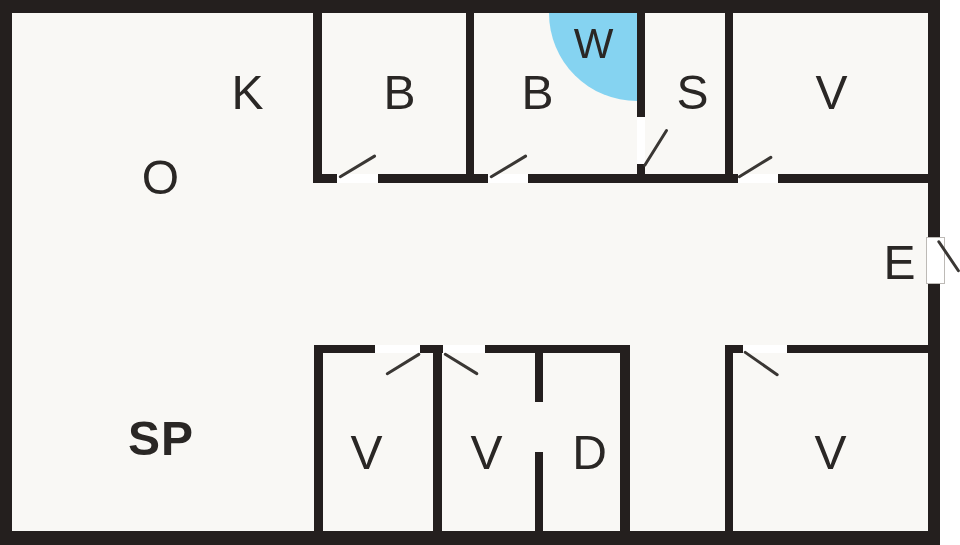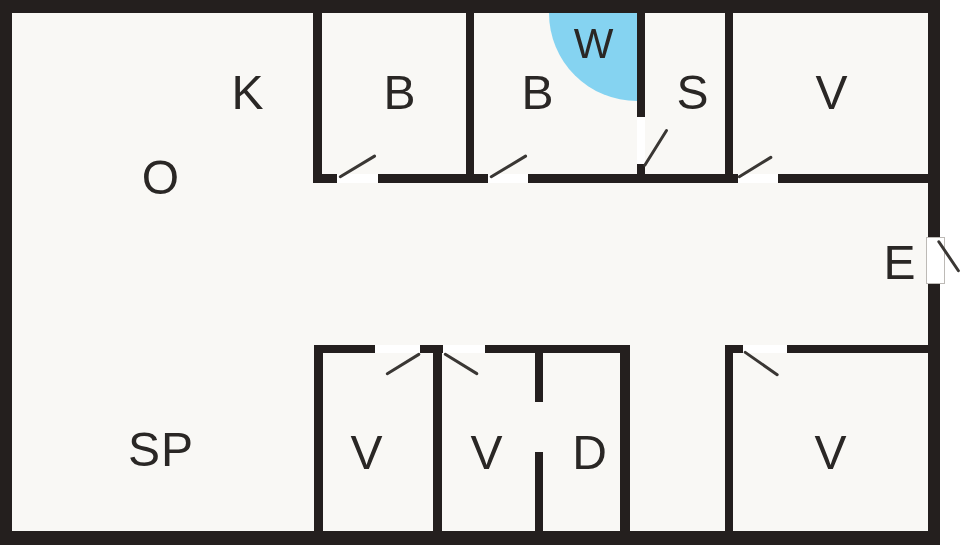--- a/index.html
+++ b/index.html
@@ -119,19 +119,19 @@
   <div class="swing" style="left:938px; top:239px; width:38px; transform:rotate(56deg);"></div>
 
   <div class="room-label" style="left:161px; top:178px;">O</div>
   <div class="room-label" style="left:248px; top:93px;">K</div>
   <div class="room-label" style="left:400px; top:93px;">B</div>
   <div class="room-label" style="left:538px; top:93px;">B</div>
   <div class="room-label small" style="left:594px; top:44px;">W</div>
   <div class="room-label" style="left:693px; top:93px;">S</div>
   <div class="room-label" style="left:832px; top:93px;">V</div>
   <div class="room-label" style="left:900px; top:263px;">E</div>
-  <div class="room-label" style="left:161px; top:450px;">SP</div>
+  <div class="room-label" style="left:161px; top:439px;font-weight:bold;">SP</div>
   <div class="room-label" style="left:367px; top:453px;">V</div>
   <div class="room-label" style="left:487px; top:453px;">V</div>
   <div class="room-label" style="left:590px; top:453px;">D</div>
   <div class="room-label" style="left:831px; top:453px;">V</div>
 
 </div>
 
 </body></html>

